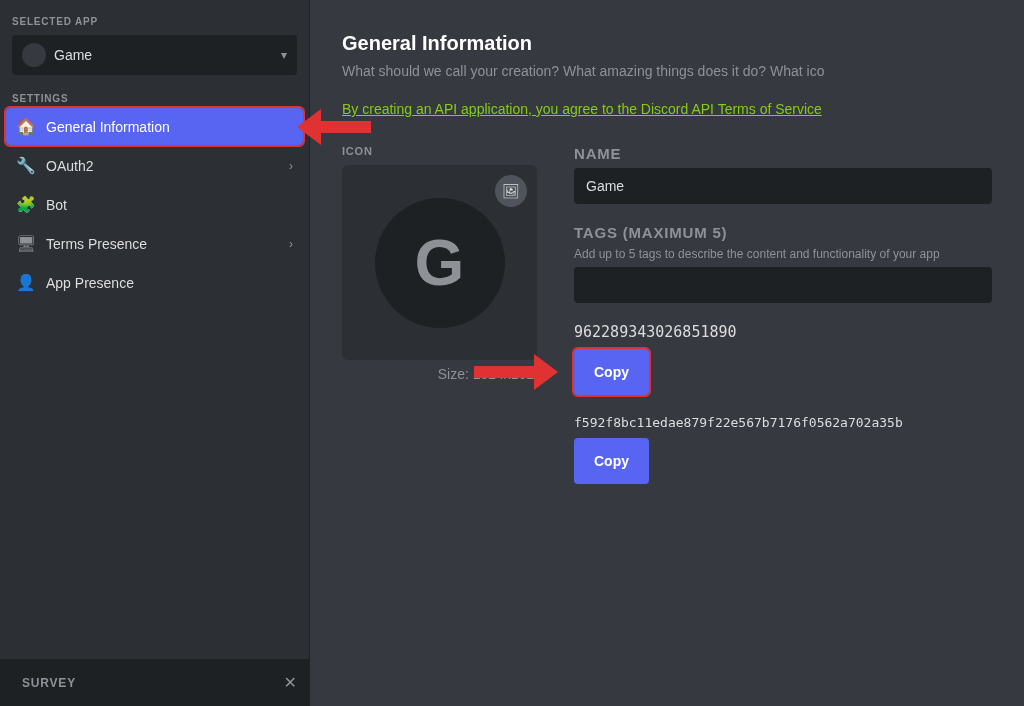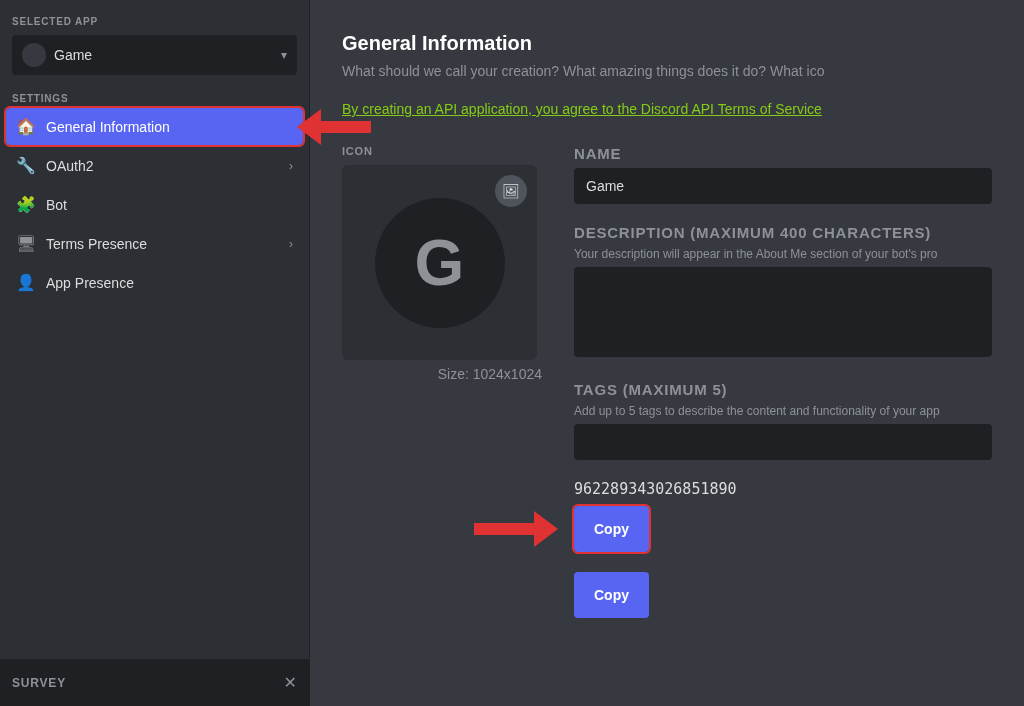--- a/index.html
+++ b/index.html
@@ -125,20 +125,21 @@
       align-items: center;
       justify-content: space-between;
       margin-top: auto;
     }
     .survey-label {
       font-size: 12px;
       font-weight: 700;
       color: #8e9297;
       text-transform: uppercase;
       letter-spacing: 0.8px;
+      margin-left: 10px;
     }
     .survey-close {
       color: #8e9297;
       cursor: pointer;
       font-size: 16px;
     }
 
     
     .main-content {
       flex: 1;
@@ -450,43 +451,39 @@
       <div class="icon-size-hint">Size: 1024x1024</div>
     </div>
 
     <div class="form-section">
 
       <div class="form-group">
         <div class="form-label">NAME</div>
         <input class="form-input" type="text" value="Game" style="">
       </div>
 
-      <div class="form-group">
-        <div class="form-label">DESCRIPTION (MAXIMUM 400 CHARACTERS)</div>
-        <div class="form-description">Your description will appear in the About Me section of your bot's pro</div>
-        <textarea class="form-textarea" style=""></textarea>
-      </div>
 
       <div class="form-group">
         <div class="form-label">TAGS (MAXIMUM 5)</div>
         <div class="form-description">Add up to 5 tags to describe the content and functionality of your app</div>
         <input class="form-input" type="text" style="height: 36px;">
       </div>
 
       <div class="form-group">
         <div class="id-value">962289343026851890</div>
         <div class="copy-btn-arrow-wrapper">
           
           <div class="copy-btn-arrow">
             <div class="arrow-body-h"></div>
             <div class="arrow-head-right"></div>
           </div>
           <button class="copy-btn highlight-border">Copy</button>
         </div>
       </div>
 
       <div class="form-group">
+        <div class="public-key-value">f592f8bc11edae879f22e567b7176f0562a702a35b</div>
         <button class="copy-btn">Copy</button>
       </div>
 
     </div>
   </div>
 </div>
 
 </body></html>

